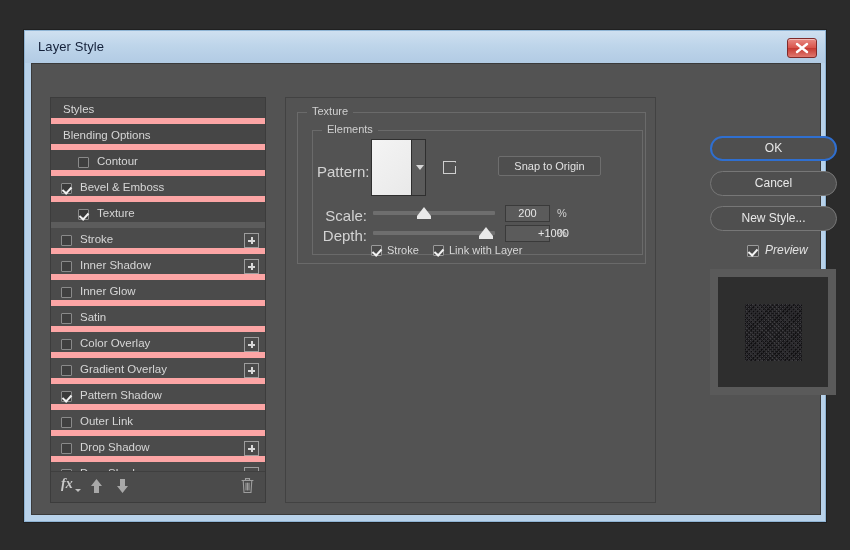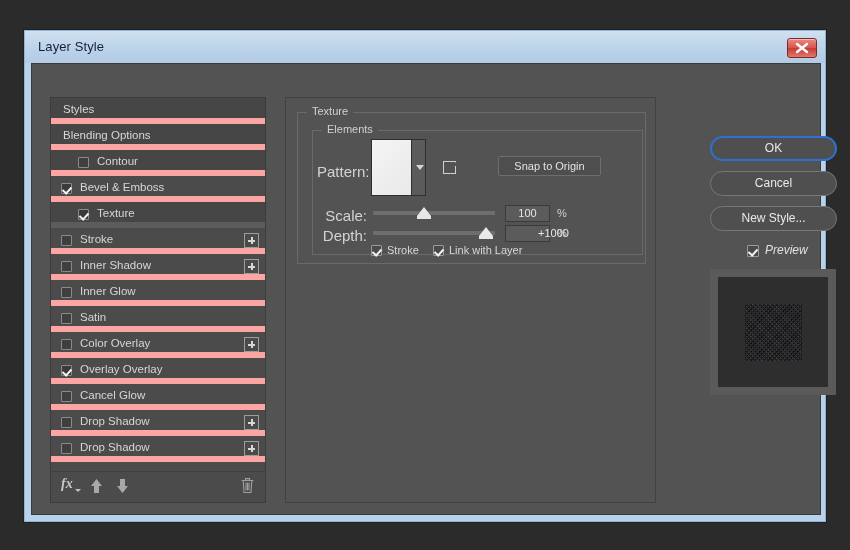--- a/index.html
+++ b/index.html
@@ -427,26 +427,31 @@
           <div class="style-row">
             <span class="cb"></span>
             <span class="style-label">Satin</span>
           </div>
           <div class="style-row">
             <span class="cb"></span>
             <span class="style-label">Color Overlay</span>
             <span class="plus-btn"></span>
           </div>
           <div class="style-row">
+            <span class="cb"></span>
+            <span class="style-label">Gradient Overlay</span>
+            <span class="plus-btn"></span>
+          </div>
+          <div class="style-row">
             <span class="cb checked"></span>
-            <span class="style-label">Overlay Overlay</span>
-          </div>
-          <div class="style-row">
-            <span class="cb"></span>
-            <span class="style-label">Cancel Glow</span>
+            <span class="style-label">Pattern Shadow</span>
+          </div>
+          <div class="style-row">
+            <span class="cb"></span>
+            <span class="style-label">Outer Link</span>
           </div>
           <div class="style-row">
             <span class="cb"></span>
             <span class="style-label">Drop Shadow</span>
             <span class="plus-btn"></span>
           </div>
           <div class="style-row">
             <span class="cb"></span>
             <span class="style-label">Drop Shadow</span>
             <span class="plus-btn"></span>
@@ -489,21 +494,21 @@
             <div id="pattern-caret"></div>
           </div>
 
           <div id="new-preset-icon"></div>
 
           <div id="snap-origin-btn">Snap to Origin</div>
 
           <div class="field-label" style="left:4px; top:76px; width:50px;">Scale:</div>
           <div class="slider-track" style="left:60px; top:80px; width:122px;"></div>
           <div class="slider-handle" id="scale-handle" style="top: 76px; left: 104.24px;"></div>
-          <div class="num-field" style="left:192px; top:74px; width:45px;">100</div>
+          <div class="num-field" style="left:192px; top:74px; width:45px;">200</div>
           <div class="pct" style="left:244px; top:76px;">%</div>
 
           <div class="field-label" style="left:4px; top:96px; width:50px;">Depth:</div>
           <div class="slider-track" style="left:60px; top:100px; width:122px;"></div>
           <div class="slider-handle" id="depth-handle" style="top: 96px; left: 166.46px;"></div>
           <div class="num-field" style="left:192px; top:94px; width:45px;padding-left:32px;">+1000</div>
           <div class="pct" style="left:244px; top:96px;">%</div>
 
           <div class="inline-check" style="left:58px; top:113px;">
             <span class="cb light checked"></span>

